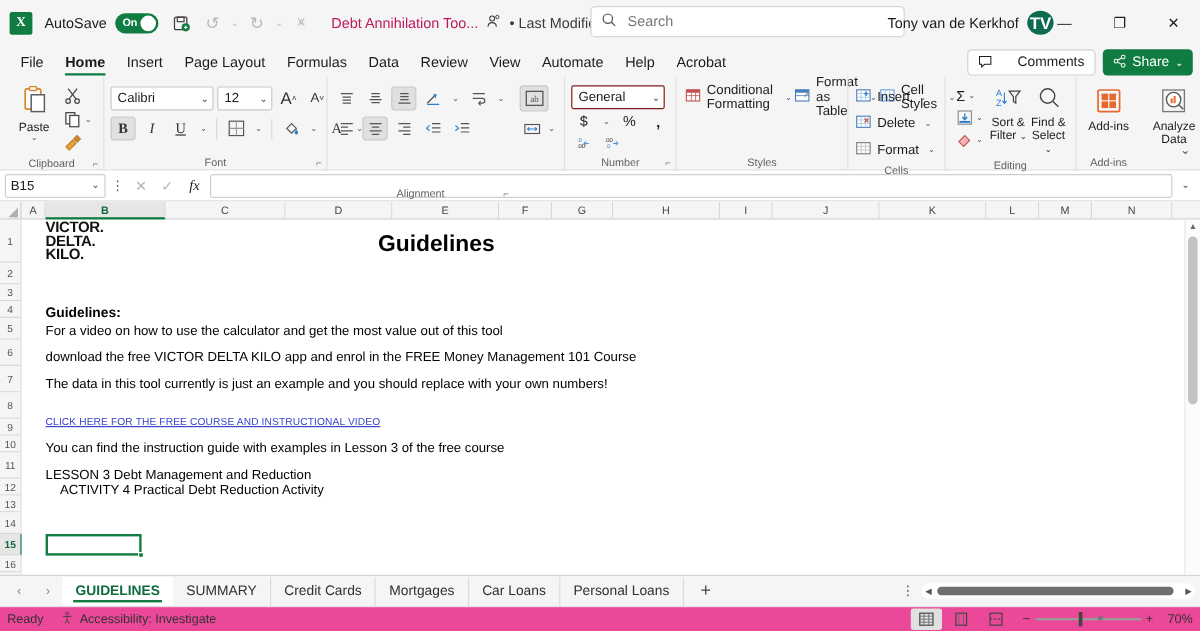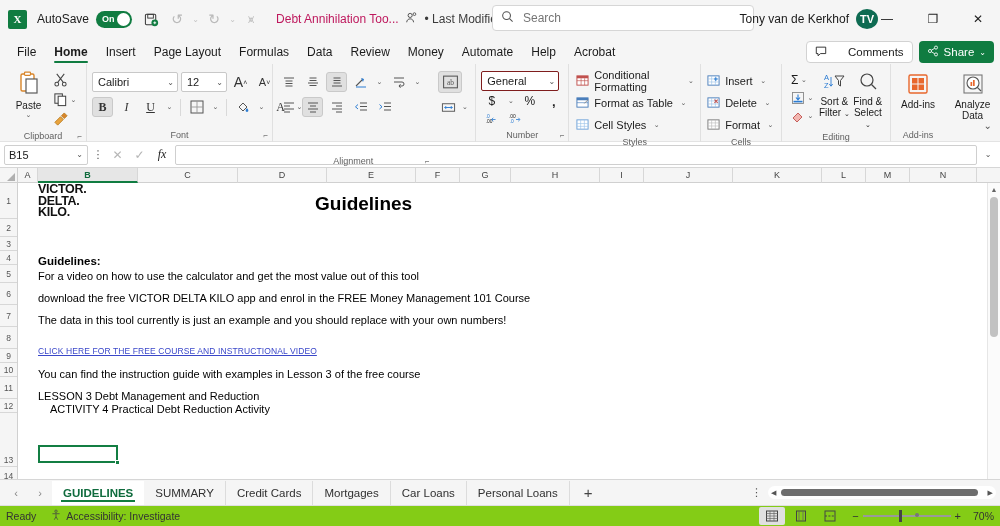--- a/index.html
+++ b/index.html
@@ -56,21 +56,21 @@
   .search-wrap .mag { font-size: 12px; color: #505050; margin-right: 7px; }
   .search-input {
     border: none; outline: none; background: transparent;
     font-size: 12px; color: #444; width: 100%;
     font-family: "Liberation Sans", sans-serif;
   }
   .user-area { position: absolute; right: 122px; top: 0; height: 38px; display: flex; align-items: center; }
   .user-name { font-size: 12px; color: #1b1b1b; margin-right: 7px; }
   .avatar {
     width: 22px; height: 20px; border-radius: 50%;
-    background: #0e6b52; color: #fff; font-size: 11px; font-weight: 600;
+    background: #0e6b52; color: #fff; font-size: 14px; font-weight: 600;
     display: flex; align-items: center; justify-content: center;
   }
   .wincontrols { position: absolute; right: 0; top: 0; height: 38px; display: flex; }
   .wc { width: 46px; height: 38px; display: flex; align-items: center; justify-content: center; font-size: 12px; color: #202020; }
   .wc.close { width: 44px; }
 
   
   .tabstrip {
     height: 26px; flex: 0 0 26px;
     display: flex; align-items: flex-end;
@@ -251,21 +251,21 @@
     width: 228px; height: 13px; background: #fff; border-radius: 7px;
     display: flex; align-items: center; padding: 0 3px; gap: 3px;
   }
   .hs-arrow { font-size: 7px; color: #555; }
   .hs-track { flex: 1; height: 7px; background: #fff; border-radius: 4px; position: relative; }
   .hs-thumb { position: absolute; left: 2px; top: 0; bottom: 0; width: 96%; background: #6e6e6e; border-radius: 4px; }
 
   
   .statusbar {
     flex: 0 0 21px; height: 21px; display: flex; align-items: center;
-    background: #84cc16; border-top: 1px solid #e0e0e0; padding: 0 6px;
+    background: #ec4899; border-top: 1px solid #e0e0e0; padding: 0 6px;
     font-size: 10.5px; color: #333; position: relative;
   }
   .sb-item { margin-right: 14px; display: flex; align-items: center; gap: 4px; }
   .sb-right { position: absolute; right: 6px; display: flex; align-items: center; gap: 3px; }
   .viewbtn { width: 26px; height: 18px; display: flex; align-items: center; justify-content: center; font-size: 12px; color: #333; border-radius: 2px; }
   .viewbtn.on { background: #e0e0e0; }
   .zoomslider { display: flex; align-items: center; gap: 4px; margin-left: 6px; }
   .zs-track { width: 88px; height: 2px; background: #9a9a9a; position: relative; }
   .zs-knob { position: absolute; left: 36px; top: -5px; width: 3px; height: 12px; background: #444; }
   .zs-tick { position: absolute; left: 52px; top: -2px; width: 4px; height: 4px; border-radius:50%; background: #777; }
@@ -335,21 +335,21 @@
   </div>
 
   <div class="tabstrip">
     <div class="rtab">File</div>
     <div class="rtab active">Home</div>
     <div class="rtab">Insert</div>
     <div class="rtab">Page Layout</div>
     <div class="rtab">Formulas</div>
     <div class="rtab">Data</div>
     <div class="rtab">Review</div>
-    <div class="rtab">Money</div>
+    <div class="rtab">View</div>
     <div class="rtab">Automate</div>
     <div class="rtab">Help</div>
     <div class="rtab">Acrobat</div>
 
     <div class="tabstrip-right">
       <div class="comments-btn">
         <span>
           <svg width="12" height="12" viewBox="0 0 14 14">
               <path d="M1.5 2.5h11v7.5h-6l-3 2.5V10h-2z" fill="none" stroke="#1b1b1b" stroke-width="1"></path>
             </svg>
@@ -593,21 +593,21 @@
           </div>
         </div>
       </div>
       <div class="rgroup-title">
         <span>Number</span>
         <span class="dlg">⌐</span>
       </div>
     </div>
 
     <div class="rgroup" style="width:143px;">
-      <div class="rgroup-body" style="flex-direction:column;gap:2px;padding-top:4px;padding-left:7px;">
+      <div class="rgroup-body" style="flex-direction:row;gap:2px;padding-top:4px;padding-left:7px;">
         <div class="styleitem">
           <span class="si">
             <svg width="13" height="13" viewBox="0 0 14 14">
                 <rect x="1" y="2" width="12" height="10" fill="#fff" stroke="#c0504d" stroke-width="1"></rect>
                 <rect x="1" y="2" width="12" height="2.6" fill="#c0504d"></rect>
                 <path d="M1 7.2h12M5.5 4.6v7.4M9.3 4.6v7.4" stroke="#c0504d" stroke-width="0.7"></path>
               </svg>
           </span>
           <span>Conditional Formatting</span>
           <span class="caret">⌄</span>
@@ -865,21 +865,21 @@
           </div>
           <div class="rowcell" style="height: 14px;">
             <span>10</span>
           </div>
           <div class="rowcell" style="height: 22px;">
             <span>11</span>
           </div>
           <div class="rowcell" style="height: 14px;">
             <span>12</span>
           </div>
-          <div class="rowcell" style="height: 14px; margin-top: 40px;">
+          <div class="rowcell" style="height: 14px;">
             <span>13</span>
           </div>
           <div class="rowcell" style="height: 18px;">
             <span>14</span>
           </div>
           <div class="rowcell sel" style="height: 18px;">
             <span>15</span>
           </div>
           <div class="rowcell" style="height: 14px;">
             <span>16</span>

